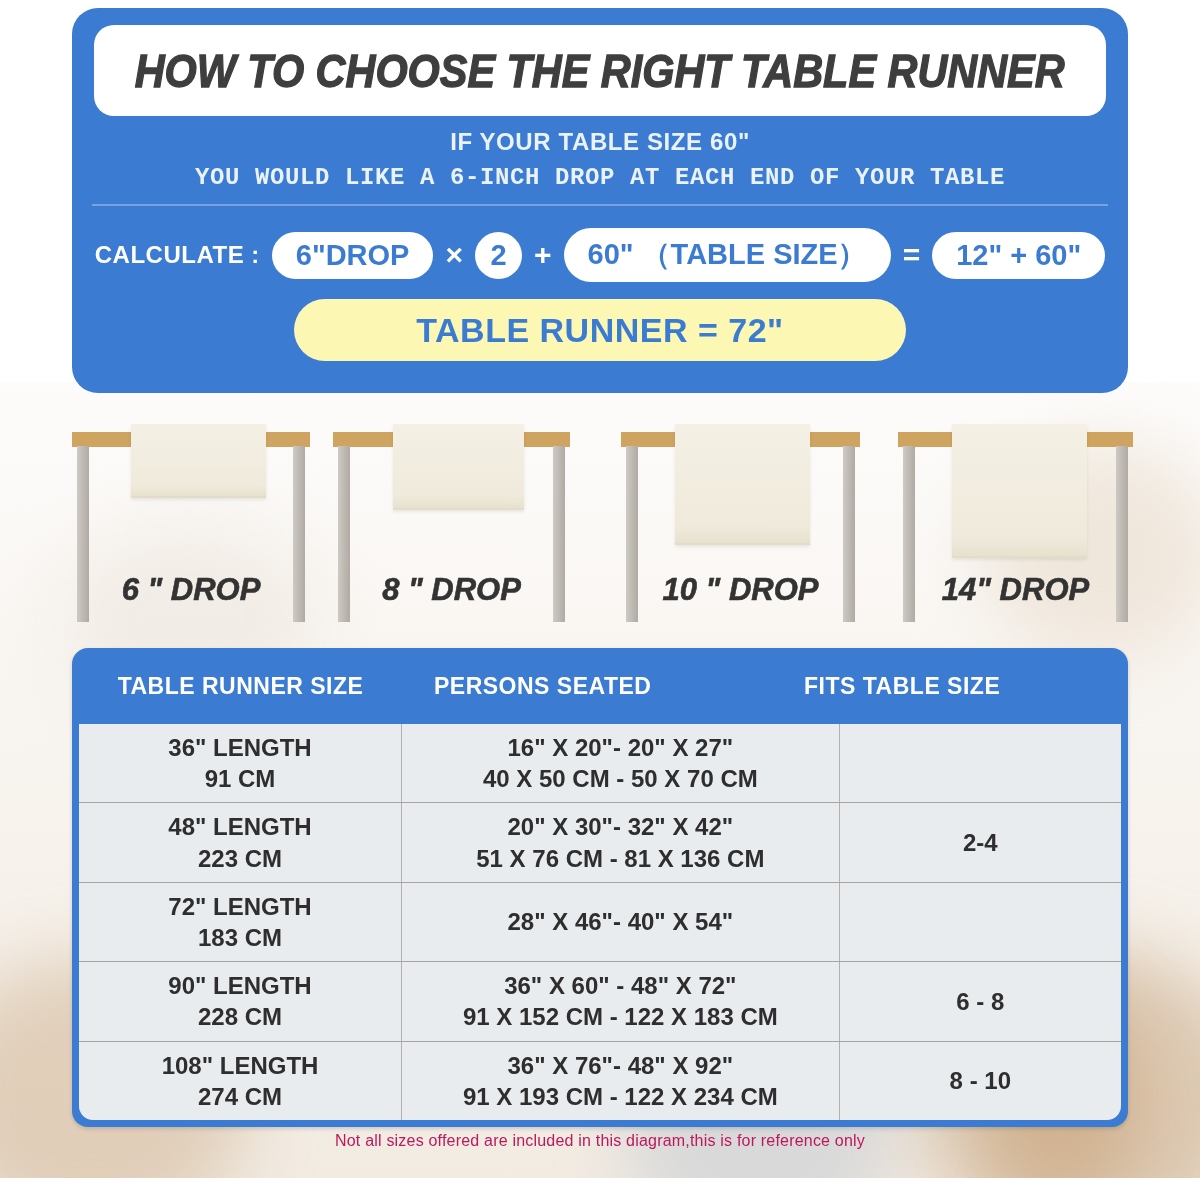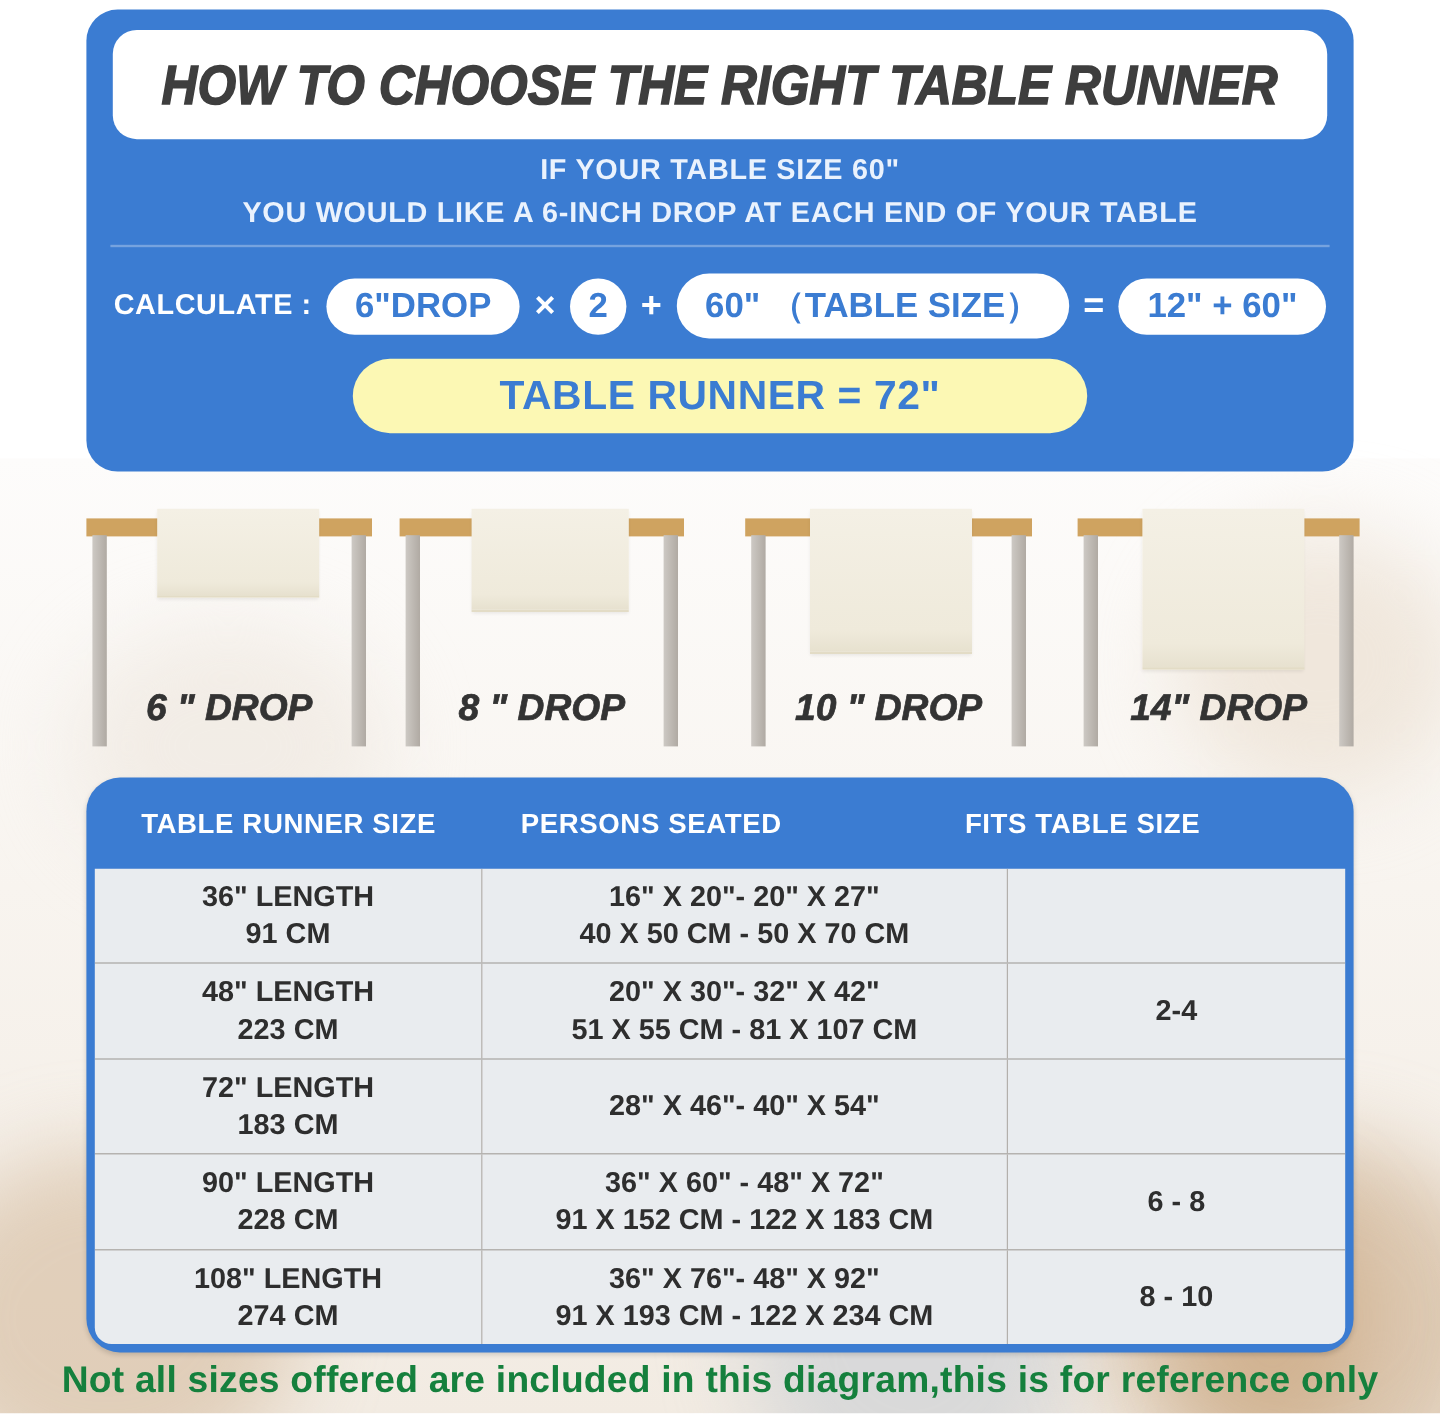--- a/index.html
+++ b/index.html
@@ -23,21 +23,21 @@
   
   .panel-top { position:absolute; left:72px; top:8px; width:1056px; height:385px;
     background:#3b7cd2; border-radius:26px; }
   .title-bar { position:absolute; left:22px; right:22px; top:17px; height:91px;
     background:#ffffff; border-radius:20px; display:flex; align-items:center; justify-content:center; }
   .title-bar span { font-size:46px; font-weight:bold; font-style:italic; color:#3e3e3e;
     white-space:nowrap; transform:scaleX(0.9); -webkit-text-stroke:1.3px #3e3e3e; letter-spacing:0px; }
   .subline { position:absolute; left:0; right:0; text-align:center; color:#eaf2fd;
     font-weight:bold; font-size:24px; letter-spacing:0.6px; }
   .subline.s1 { top:120px; }
-  .subline.s2 { top:156px; }
+  .subline.s2 { top:156px;font-family:Liberation Mono, monospace; }
   .top-divider { position:absolute; left:20px; right:20px; top:196px; height:2px;
     background:rgba(255,255,255,0.30); }
   .calc-row { position:absolute; left:0; right:0; top:222px; height:50px;
     display:flex; align-items:center; justify-content:center; gap:12px; }
   .calc-label { color:#ffffff; font-weight:bold; font-size:24px; letter-spacing:0.5px; }
   .pill { background:#ffffff; color:#3b7cd2; font-weight:bold; font-size:29px;
     padding:7px 24px; border-radius:30px; white-space:nowrap; }
   .op { color:#ffffff; font-weight:bold; font-size:30px; }
   .circle { width:47px; height:47px; border-radius:50%; background:#ffffff; color:#3b7cd2;
     font-weight:bold; font-size:29px; display:flex; align-items:center; justify-content:center; }
@@ -63,37 +63,37 @@
   .fig.f1 .runner { height:74px; left:59px; width:135px; }
   .fig.f2 .runner { height:86px; left:60px; width:131px; }
   .fig.f3 .runner { height:121px; left:54px; width:135px; }
   .fig.f4 .runner { height:134px; left:54px; width:135px; }
   .drop-label { position:absolute; left:0; right:0; top:148px; text-align:center;
     font-size:31px; font-weight:bold; font-style:italic; color:#333333;
     -webkit-text-stroke:0.6px #333333; }
 
   
   .panel-table { position:absolute; left:72px; top:648px; width:1056px; height:479px;
-    background:#3b7cd2; border-radius:28px; box-shadow:0 2px 4px rgba(0,0,0,0.15); }
+    background:#3b7cd2; border-radius:16px; box-shadow:0 2px 4px rgba(0,0,0,0.15); }
   .thead { position:absolute; left:7px; right:7px; top:0; height:76px; display:flex; align-items:center; }
   .thead .hc { text-align:center; color:#ffffff; font-weight:bold; font-size:23px; letter-spacing:0.5px; }
   .hc.c1 { width:31.0%; } .hc.c2 { width:42.0%; } .hc.c3 { width:27.0%; }
   .tbody { position:absolute; left:7px; right:7px; top:76px; bottom:7px;
     background:rgba(246,244,241,0.93); border-radius:0 0 14px 14px;
     display:flex; flex-direction:column; overflow:hidden; }
   .t-row { flex:1; display:flex; }
   .t-row + .t-row { border-top:1px solid #a8a5a1; }
   .cell { display:flex; flex-direction:column; align-items:center; justify-content:center;
     color:#2e2e2e; font-weight:bold; font-size:24px; line-height:1.3; text-align:center; }
   .cell.c1 { width:31.0%; border-right:1px solid #b3b0ac; }
   .cell.c2 { width:42.0%; border-right:1px solid #b3b0ac; }
   .cell.c3 { width:27.0%; }
 
   .footer-note { position:absolute; left:0; right:0; top:1132px; text-align:center;
-    font-weight:bold; font-size:31px; color:#15803d; letter-spacing:0.2px; }
+    font-weight:normal; font-size:16px; color:#be185d; letter-spacing:0.2px; }
 </style>
 </head>
 <body>
 
 <div class="page">
 
   <div class="photo-bg">
     <div class="blob b1"></div>
     <div class="blob b2"></div>
     <div class="blob b3"></div>
@@ -181,21 +181,21 @@
         </div>
       </div>
 
       <div class="t-row">
         <div class="cell c1">
           <span>48" LENGTH</span>
           <span>223 CM</span>
         </div>
         <div class="cell c2">
           <span>20" X 30"- 32" X 42"</span>
-          <span>51 X 55 CM - 81 X 107 CM</span>
+          <span>51 X 76 CM - 81 X 136 CM</span>
         </div>
         <div class="cell c3">
           <span>2-4</span>
         </div>
       </div>
 
       <div class="t-row">
         <div class="cell c1">
           <span>72" LENGTH</span>
           <span>183 CM</span>

